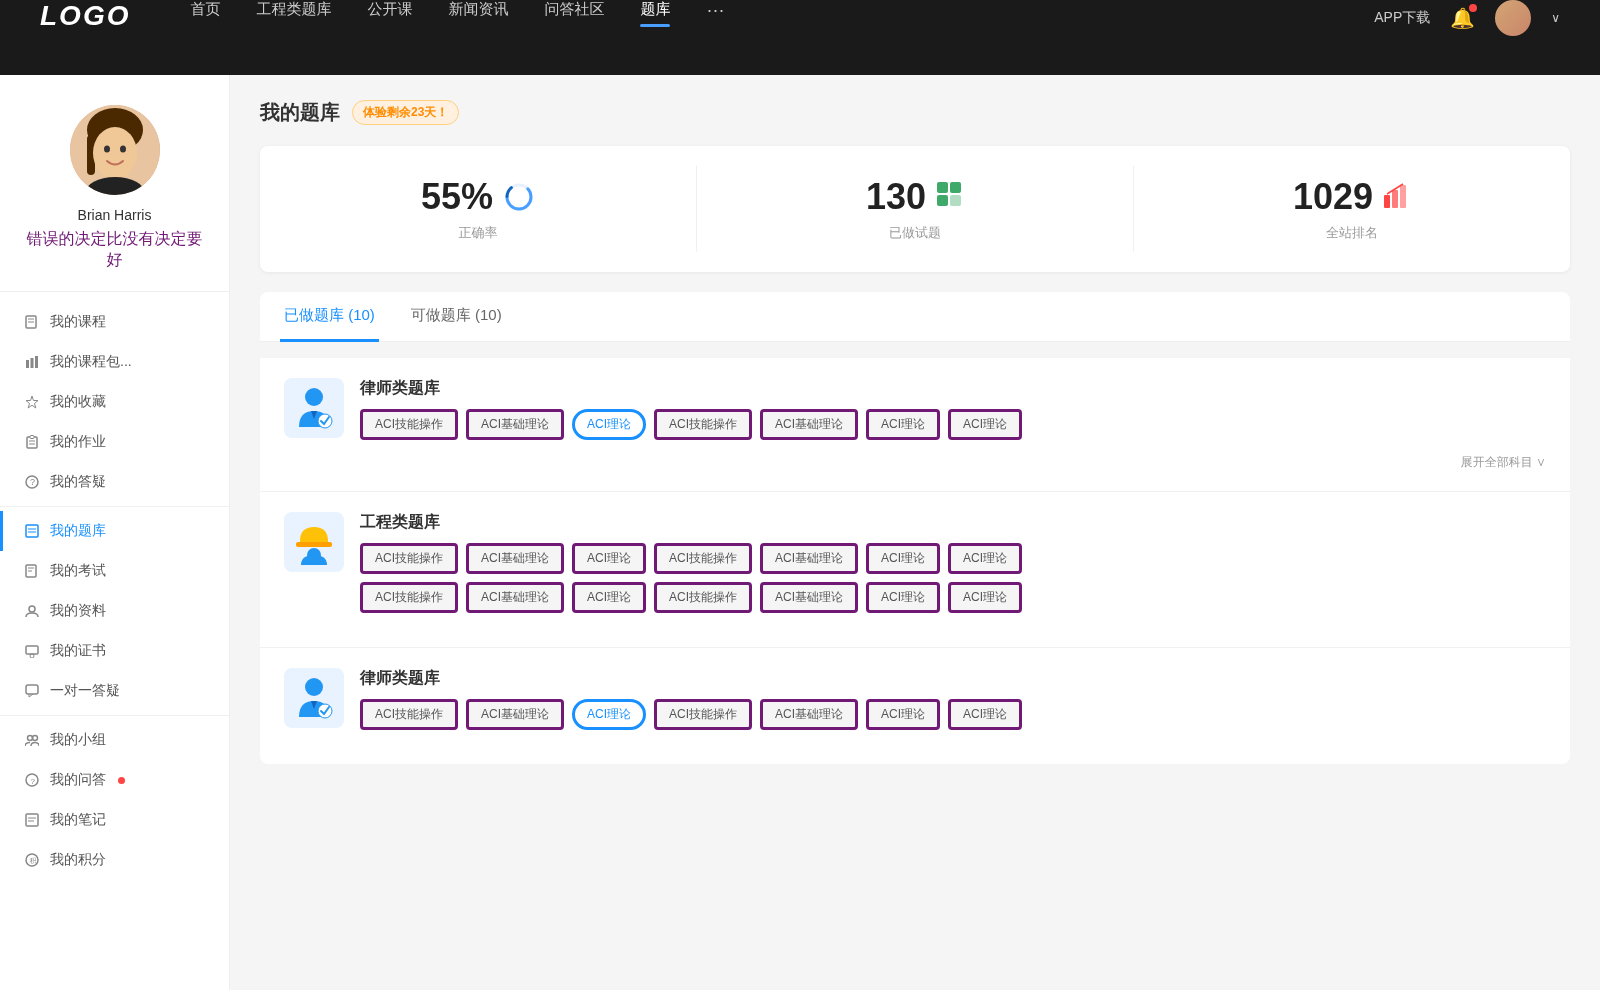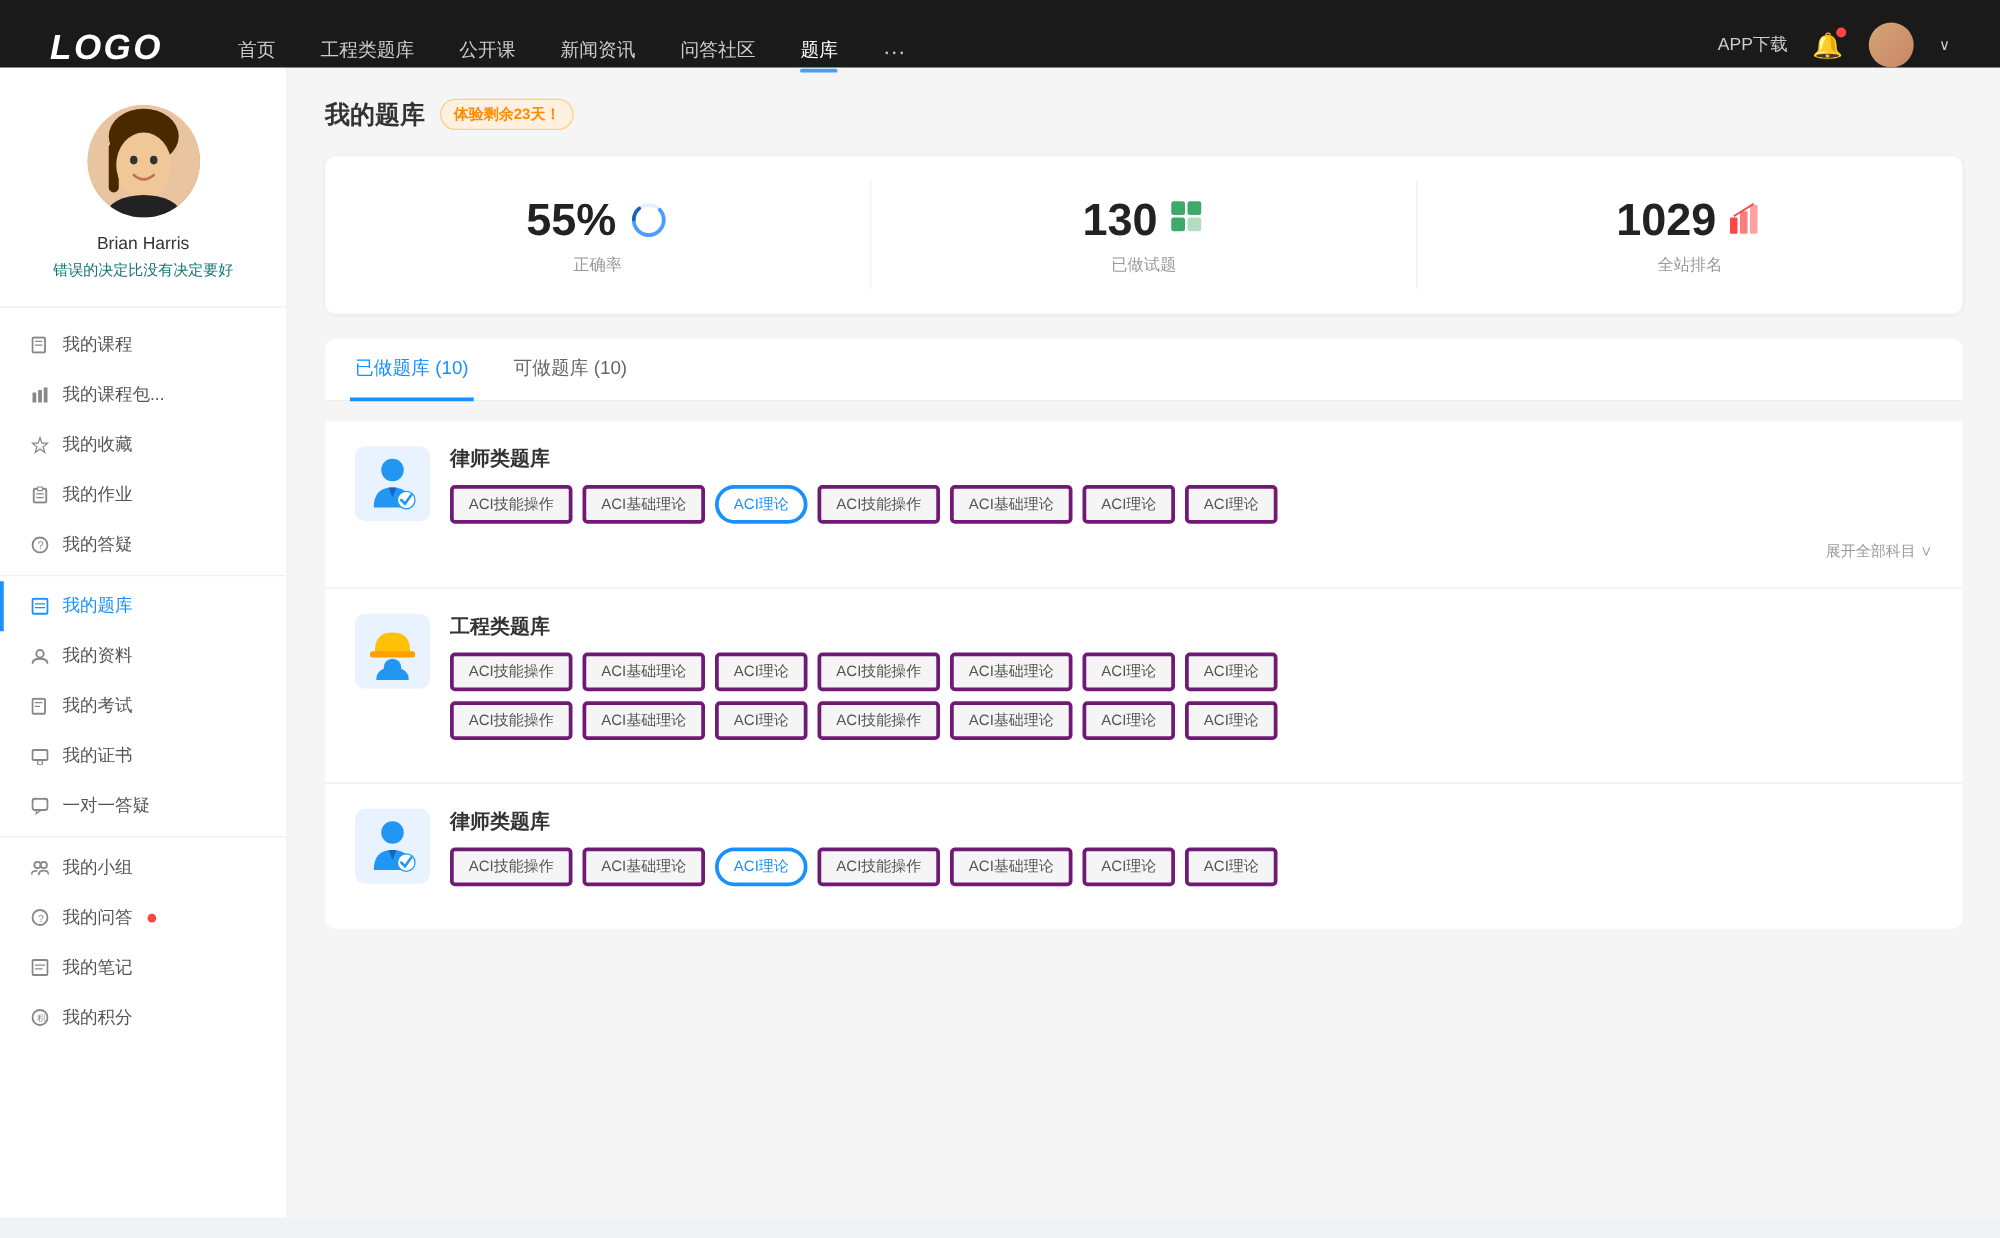--- a/index.html
+++ b/index.html
@@ -1,23 +1,23 @@
 <!DOCTYPE html>
 <html><head>
   <meta charset="utf-8">
   <style>
     * { box-sizing: border-box; margin: 0; padding: 0; }
     body { font-family: 'PingFang SC', 'Microsoft YaHei', sans-serif; background: #f0f2f5; min-height: 990px; }
 
     
     .navbar {
       background: #1a1a1a;
-      height: 54px;
-      display: flex;
-      align-items: flex-end;
+      height: 75px;
+      display: flex;
+      align-items: flex-start;
       padding: 0 40px;
       position: sticky;
       top: 0;
       z-index: 100;
     }
     .nav-logo {
       color: white;
       font-size: 28px;
       font-weight: bold;
       letter-spacing: 2px;
@@ -101,22 +101,22 @@
       overflow: hidden;
       position: relative;
     }
     .profile-name {
       font-size: 14px;
       font-weight: 500;
       color: #333;
       margin-bottom: 6px;
     }
     .profile-motto {
-      font-size: 12px;
-      color: #0f766e;
+      font-size: 16px;
+      color: #701a75;
     }
     .sidebar-menu {
       padding: 10px 0;
     }
     .menu-item {
       display: flex;
       align-items: center;
       gap: 10px;
       padding: 11px 24px;
       cursor: pointer;
@@ -438,36 +438,36 @@
               <line x1="3" y1="5" x2="11" y2="5" stroke="#1890ff" stroke-width="1"></line>
               <line x1="3" y1="8" x2="11" y2="8" stroke="#1890ff" stroke-width="1"></line>
             </svg>
         </span>
         <span>我的题库</span>
       </div>
 
       <div class="menu-item">
         <span class="menu-icon">
           <svg width="14" height="14" viewBox="0 0 14 14">
-              <circle cx="7" cy="5" r="3" stroke="#888" stroke-width="1.5" fill="none"></circle>
-              <path d="M1 13 Q1 9 7 9 Q13 9 13 13" stroke="#888" stroke-width="1.5" fill="none"></path>
-            </svg>
-        </span>
-        <span>我的资料</span>
-      </div>
-
-      <div class="menu-item">
-        <span class="menu-icon">
-          <svg width="14" height="14" viewBox="0 0 14 14">
               <rect x="1" y="1" width="10" height="12" rx="1" stroke="#888" stroke-width="1.5" fill="none"></rect>
               <line x1="3" y1="4" x2="9" y2="4" stroke="#888" stroke-width="1"></line>
               <line x1="3" y1="7" x2="7" y2="7" stroke="#888" stroke-width="1"></line>
             </svg>
         </span>
         <span>我的考试</span>
+      </div>
+
+      <div class="menu-item">
+        <span class="menu-icon">
+          <svg width="14" height="14" viewBox="0 0 14 14">
+              <circle cx="7" cy="5" r="3" stroke="#888" stroke-width="1.5" fill="none"></circle>
+              <path d="M1 13 Q1 9 7 9 Q13 9 13 13" stroke="#888" stroke-width="1.5" fill="none"></path>
+            </svg>
+        </span>
+        <span>我的资料</span>
       </div>
 
       <div class="menu-item">
         <span class="menu-icon">
           <svg width="14" height="14" viewBox="0 0 14 14">
               <rect x="1" y="2" width="12" height="8" rx="1" stroke="#888" stroke-width="1.5" fill="none"></rect>
               <circle cx="7" cy="12" r="2" stroke="#888" stroke-width="1" fill="none"></circle>
             </svg>
         </span>
         <span>我的证书</span>

